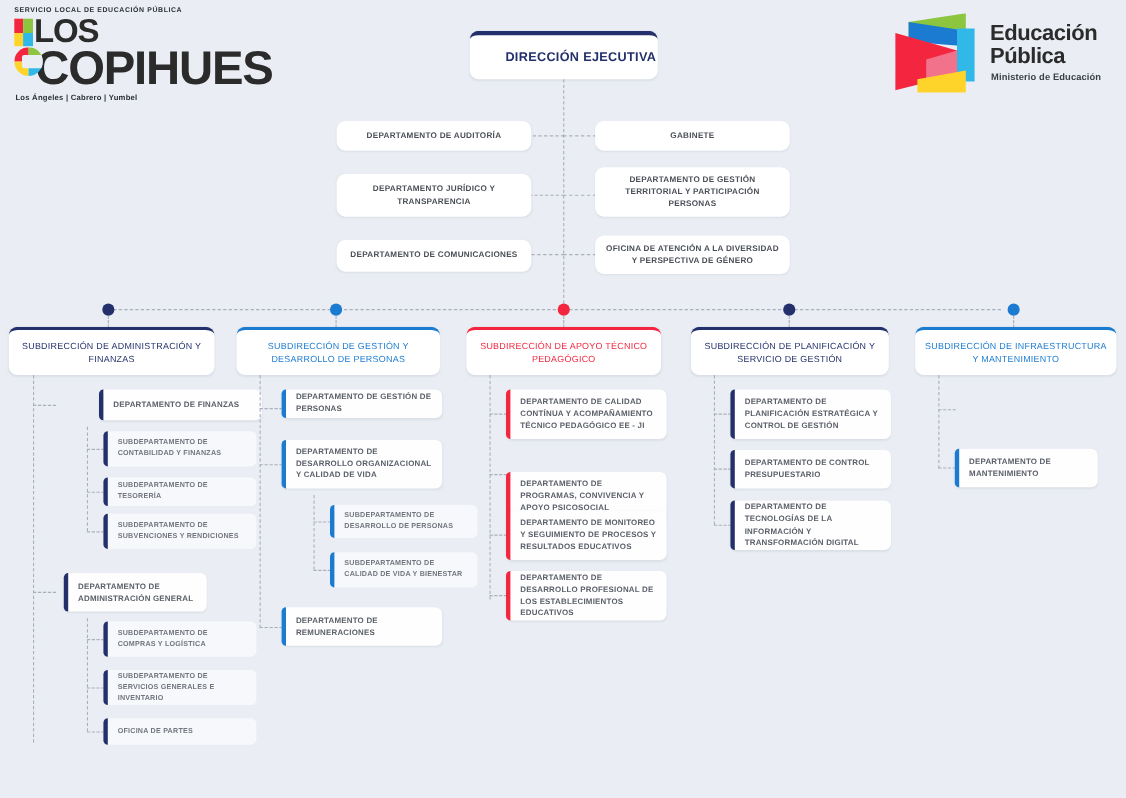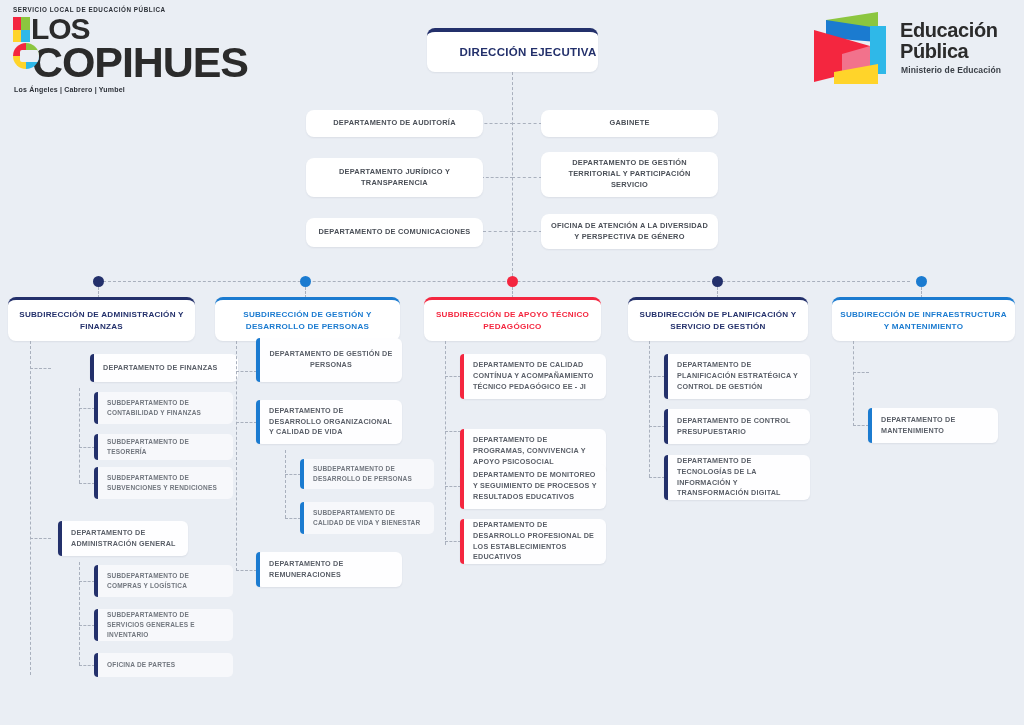--- a/index.html
+++ b/index.html
@@ -26,21 +26,21 @@
   }
   .root .txt{color:#23306b;font-size:11.5px;font-weight:700;letter-spacing:.3px;padding-left:31px;}
 
   
   .staff{background:#fff;border-radius:8px;}
   .staff .txt{color:#4a4f57;font-size:7.4px;font-weight:700;letter-spacing:.25px;
               text-align:center;line-height:1.45;padding:0 8px;}
 
   
   .subdir{height:44px;justify-content:center;text-align:center;border-radius:8px;}
-  .subdir .txt{font-size:8.1px;font-weight:700;letter-spacing:.25px;line-height:1.45;padding:0 8px;}
+  .subdir .txt{font-size:8.1px;font-weight:400;letter-spacing:.25px;line-height:1.45;padding:0 8px;}
 
   
   .dept{border-radius:6px;background:#fefeff;}
   .dept .txt{font-size:7.2px;font-weight:700;color:#5a5f68;letter-spacing:.2px;
              line-height:1.5;padding:0 9px 0 13px;}
   .dept .bar{position:absolute;left:0;top:0;bottom:0;width:4px;border-radius:6px 0 0 6px;}
 
   
   .subdept{border-radius:5px;background:#f7f8fb;box-shadow:none;}
   .subdept .txt{font-size:6.5px;font-weight:700;color:#72777f;letter-spacing:.2px;
@@ -137,21 +137,21 @@
   <div class="node staff" style="left:306px;top:110px;width:177px;height:27px;">
     <span class="txt">DEPARTAMENTO DE AUDITORÍA</span>
   </div>
   <div class="node staff" style="left:541px;top:110px;width:177px;height:27px;">
     <span class="txt">GABINETE</span>
   </div>
   <div class="node staff" style="left:306px;top:158px;width:177px;height:39px;">
     <span class="txt">DEPARTAMENTO JURÍDICO Y TRANSPARENCIA</span>
   </div>
   <div class="node staff" style="left:541px;top:152px;width:177px;height:45px;">
-    <span class="txt">DEPARTAMENTO DE GESTIÓN TERRITORIAL Y PARTICIPACIÓN SERVICIO</span>
+    <span class="txt">DEPARTAMENTO DE GESTIÓN TERRITORIAL Y PARTICIPACIÓN PERSONAS</span>
   </div>
   <div class="node staff" style="left:306px;top:218px;width:177px;height:29px;">
     <span class="txt">DEPARTAMENTO DE COMUNICACIONES</span>
   </div>
   <div class="node staff" style="left:541px;top:214px;width:177px;height:35px;">
     <span class="txt">OFICINA DE ATENCIÓN A LA DIVERSIDAD Y PERSPECTIVA DE GÉNERO</span>
   </div>
 
   <div class="hline" style="left:98px;top:281px;width:812px;"></div>
 
@@ -218,21 +218,21 @@
     <span class="bar" style="background:#23306b;"></span>
     <span class="txt">OFICINA DE PARTES</span>
   </div>
 
   <div class="node subdir" style="left:215px;top:297px;width:185px;border-top:3.5px solid #1b7bd0;">
     <span class="txt" style="color:#1b7bd0;">SUBDIRECCIÓN DE GESTIÓN Y DESARROLLO DE PERSONAS</span>
   </div>
   <div class="vline" style="left:236px;top:341px;height:230px;"></div>
 
   <div class="hline" style="left:236px;top:371px;width:21px;"></div>
-  <div class="node dept" style="left:256px;top:338px;width:146px;height:44px;text-align:center;">
+  <div class="node dept" style="left:256px;top:354px;width:146px;height:26px;">
     <span class="bar" style="background:#1b7bd0;"></span>
     <span class="txt">DEPARTAMENTO DE GESTIÓN DE PERSONAS</span>
   </div>
 
   <div class="hline" style="left:236px;top:422px;width:21px;"></div>
   <div class="node dept" style="left:256px;top:400px;width:146px;height:44px;">
     <span class="bar" style="background:#1b7bd0;"></span>
     <span class="txt">DEPARTAMENTO DE DESARROLLO ORGANIZACIONAL Y CALIDAD DE VIDA</span>
   </div>
 

